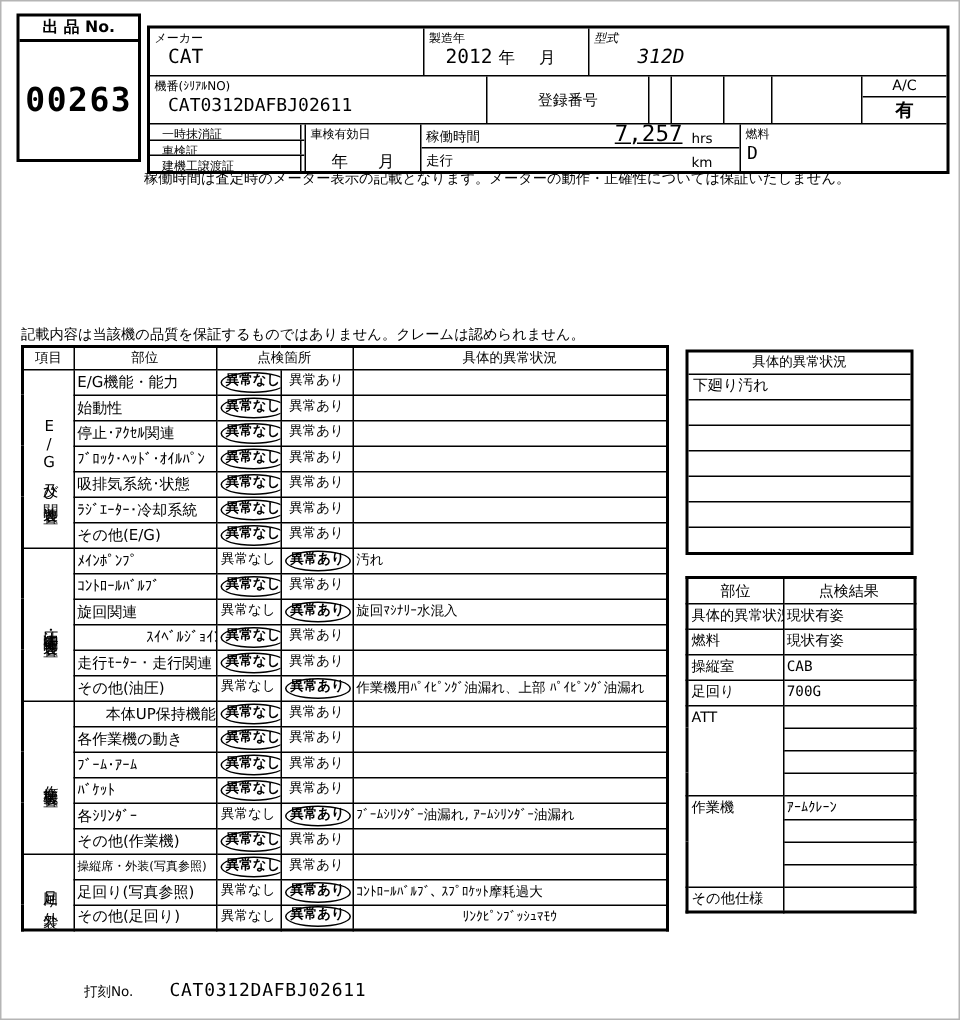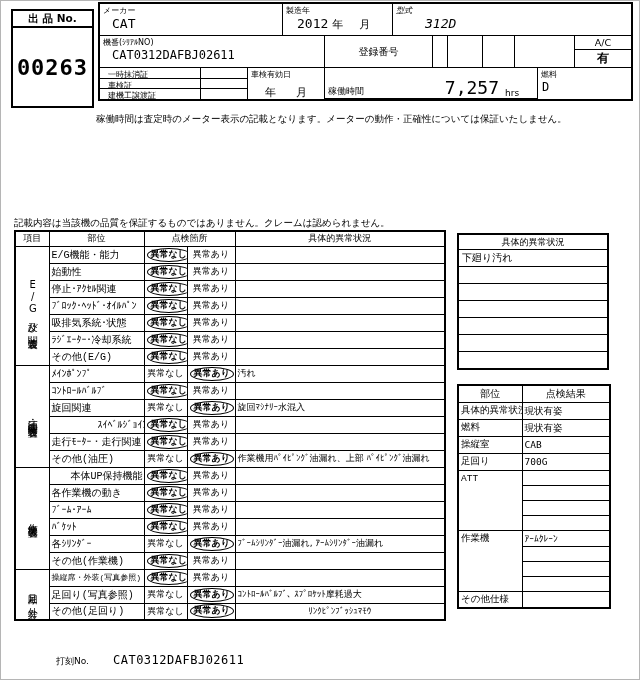--- a/index.html
+++ b/index.html
@@ -6,21 +6,21 @@
   body{width:640px;height:680px;font-family:"DejaVu Sans",sans-serif;color:#000;}
   .sheet{position:relative;width:638px;height:678px;border:1px solid #b5b5b5;background:#fff;overflow:hidden;}
   .mono{font-family:"DejaVu Sans Mono",monospace;}
 
   
   .lot-box{position:absolute;left:10px;top:8px;width:79px;height:95px;border:2px solid #000;}
   .lot-label{height:15px;border-bottom:2px solid #000;text-align:center;font-size:10.5px;font-weight:bold;line-height:15px;}
   .lot-number{display:flex;align-items:center;justify-content:center;height:calc(100% - 17px);font-size:22px;font-weight:bold;letter-spacing:1px;}
 
   
-  .header-table{position:absolute;left:97px;top:1px;width:531px;height:95px;border:2px solid #000;display:flex;flex-direction:column;}
+  .header-table{position:absolute;left:97px;top:16px;width:531px;height:95px;border:2px solid #000;display:flex;flex-direction:column;}
   .hdr-row{display:flex;flex:1;min-height:0;}
   .hdr-row + .hdr-row{border-top:1px solid #000;}
   .cell{border-right:1px solid #000;box-sizing:border-box;overflow:hidden;}
   .cell:last-child{border-right:none;}
   .slabel{font-size:8px;display:block;padding:1px 3px 0;white-space:nowrap;}
   .bigval{font-size:13px;padding-left:12px;white-space:nowrap;}
 
   .cell-maker{width:183px;}
   .cell-year{width:110px;}
   .year-vals{display:flex;align-items:baseline;padding-left:14px;font-size:11px;}
@@ -30,48 +30,48 @@
   .cell-model .bigval{padding-left:32px;}
 
   .cell-serial{width:225px;}
   .cell-serial .bigval{font-size:12px;}
   .cell-reg{width:108px;display:flex;align-items:center;justify-content:center;font-size:10px;}
   .cell-e1{width:15px;} .cell-e2{width:35px;} .cell-e3{width:32px;} .cell-e4{width:60px;}
   .cell-ac{flex:1;display:flex;flex-direction:column;}
   .ac-top{flex:1;border-bottom:1px solid #000;display:flex;align-items:center;justify-content:center;font-size:9.5px;}
   .ac-bottom{flex:1;display:flex;align-items:center;justify-content:center;font-size:12px;font-weight:bold;}
 
-  .cell-docs{width:148px;display:flex;flex-direction:column;font-size:8px;}
+  .cell-docs{width:104px;display:flex;flex-direction:column;font-size:8px;}
   .doc-row{flex:1;display:flex;min-height:0;}
   .doc-row + .doc-row{border-top:1px solid #000;}
   .doc-label{width:92px;border-right:1px solid #000;padding:1px 0 0 8px;white-space:nowrap;overflow:hidden;}
   .cell-expiry{width:77px;}
   .expiry-vals{display:flex;justify-content:center;font-size:11px;margin-top:5px;}
   .expiry-vals .em{margin-left:20px;}
   .cell-hours{width:213px;display:flex;flex-direction:column;}
   .hsub{flex:1;display:flex;align-items:flex-end;min-height:0;}
   .hsub.top{border-bottom:1px solid #000;}
   .hsub .slabel{padding-top:0;font-size:9px;}
-  .hval{margin-left:auto;font-size:18px;}
+  .hval{margin-left:auto;font-size:15px;text-decoration:underline;}
   .hunit{width:24px;text-align:left;margin-left:6px;margin-right:8px;font-size:9px;}
   .hsub .pushright{margin-left:auto;}
   .cell-fuel{flex:1;}
   .fuel-val{font-size:12px;padding-left:4px;}
 
   .note{position:absolute;font-size:9.5px;white-space:nowrap;}
   .note1{left:95px;top:112px;}
   .note2{left:13px;top:216px;}
 
   
   .insp{position:absolute;left:13px;top:229px;border-collapse:collapse;table-layout:fixed;width:430px;border:2px solid #000;}
   .insp th,.insp td{border:1px solid #000;padding:0 2px;overflow:hidden;white-space:nowrap;box-sizing:border-box;}
   .insp th{font-size:9px;font-weight:normal;height:15px;text-align:center;}
   .insp tr.data{height:17px;}
   .vlabel{writing-mode:vertical-rl;text-orientation:upright;text-align:center;font-size:10px;letter-spacing:1px;padding:0;}
-  .part{font-size:10px;font-family:Liberation Mono, monospace;}
+  .part{font-size:10px;}
   .chk{text-align:center;font-size:9px;}
   .opt{display:inline-block;line-height:11px;}
   .circ{border:1.5px solid #000;border-radius:50%;padding:0 3px 1px;font-weight:bold;}
   .remark{font-size:9px;}
 
   
   .abn-box{position:absolute;left:456px;top:232px;width:152px;border:2px solid #000;box-sizing:border-box;}
   .abn-title{height:14px;line-height:14px;text-align:center;font-size:9px;border-bottom:1px solid #000;}
   .abn-row{height:16px;line-height:16px;font-size:10px;padding-left:3px;overflow:hidden;white-space:nowrap;}
   .abn-row + .abn-row{border-top:1px solid #000;}
@@ -154,20 +154,24 @@
         <div class="expiry-vals">
           <span>年</span>
           <span class="em">月</span>
         </div>
       </div>
       <div class="cell cell-hours">
         <div class="hsub top">
           <span class="slabel">稼働時間</span>
           <span class="hval mono">7,257</span>
           <span class="hunit">hrs</span>
+        </div>
+        <div class="hsub">
+          <span class="slabel">走行</span>
+          <span class="hunit pushright">km</span>
         </div>
       </div>
       <div class="cell cell-fuel">
         <span class="slabel">燃料</span>
         <div class="fuel-val mono">D</div>
       </div>
     </div>
   </div>
 
   <div class="note note2">記載内容は当該機の品質を保証するものではありません。クレームは認められません。</div>

